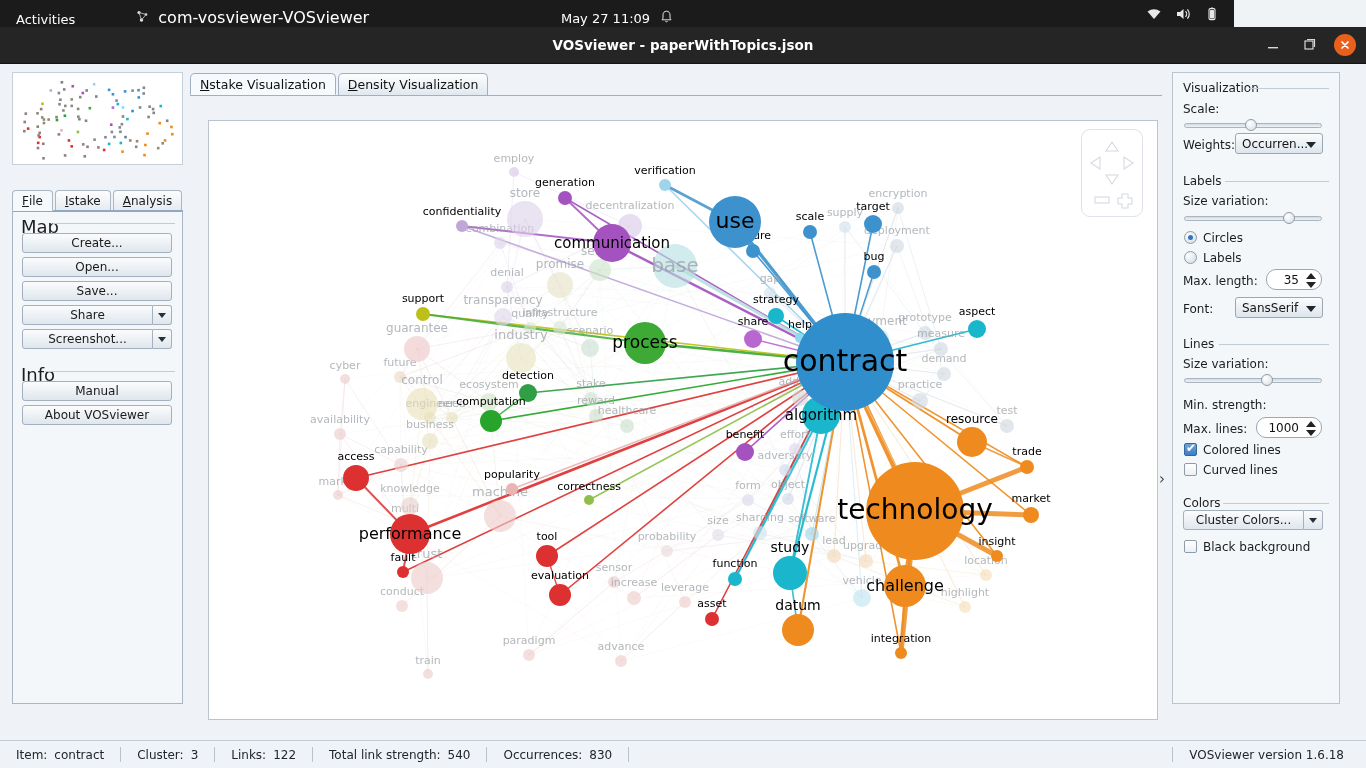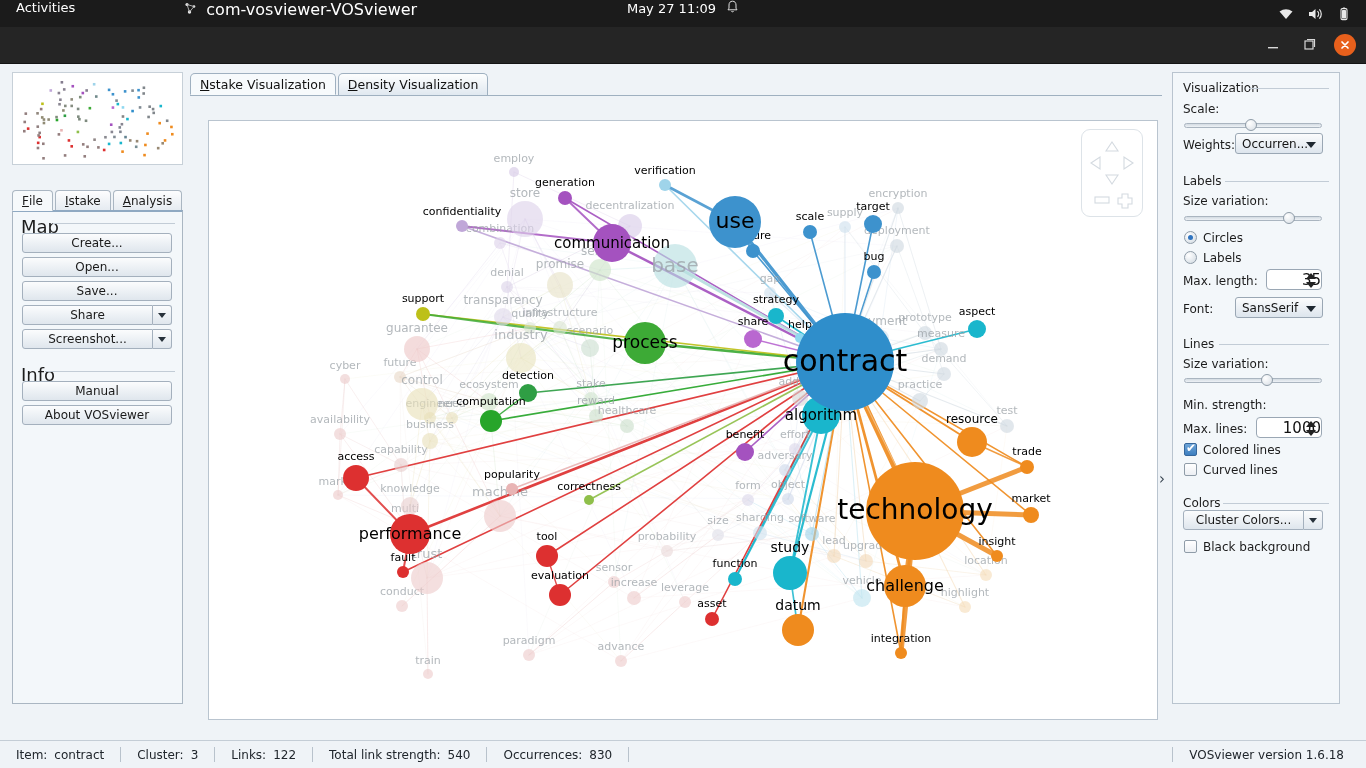--- a/index.html
+++ b/index.html
@@ -7,24 +7,24 @@
   html, body {
     margin: 0; padding: 0;
     width: 1366px; height: 768px;
     overflow: hidden;
     font-family: "DejaVu Sans", "Liberation Sans", sans-serif;
     background: #f0f3f6;
   }
 
   
   #gnome-bar {
-    position: absolute; top: 0; left: 0; width: 1366px; height: 27px;
+    position: absolute; top: 0; left: 0; width: 1234px; height: 27px;
     background: #1b1b1b; color: #e8e8e8;
     font-size: 12.5px;
-    display: flex; align-items: flex-start; gap: 48px;
+    display: flex; align-items: flex-end;
   }
   #gnome-activities { margin-left: 16px; font-size: 13px; color: #ffffff; }
   #gnome-app { margin-left: 60px; display: flex; align-items: center; gap: 8px; }
   #gnome-app-name { font-size: 16px; color: #ffffff; }
   #gnome-clock {
     position: absolute; left: 0; right: 0; margin: 0 auto;
     width: 220px; text-align: center;
     display: flex; align-items: center; justify-content: center; gap: 10px;
     font-size: 13px; color: #ffffff;
   }
@@ -191,24 +191,24 @@
     font-size: 12px; color: #141414;
     display: flex; align-items: center;
     padding-left: 6px; cursor: default;
   }
   .combo .combo-caret {
     position: absolute; right: 6px; top: 8px;
     width: 0; height: 0; border-left: 5px solid transparent; border-right: 5px solid transparent; border-top: 6px solid #1e2730;
   }
   .spinner {
     position: absolute; height: 21px;
-    background: #ffffff; border: 1px solid #9aa7b4; border-radius: 4px;
-    font-size: 15px; color: #111;
+    background: #ffffff; border: 1px solid #9aa7b4; border-radius: 10px;
+    font-size: 12px; color: #111;
     display: flex; align-items: center; justify-content: flex-end;
-    cursor: default;
+    padding-right: 22px; cursor: default;
   }
   .spin-arrows {
     position: absolute; right: 4px; top: 2px; width: 12px; height: 17px;
     display: flex; flex-direction: column; align-items: center; justify-content: space-around;
   }
   .spin-up { width:0;height:0;border-left:5px solid transparent;border-right:5px solid transparent;border-bottom:6px solid #222; }
   .spin-dn { width:0;height:0;border-left:5px solid transparent;border-right:5px solid transparent;border-top:6px solid #222; }
 
   .radio { position: absolute; width: 13px; height: 13px; border-radius: 50%;
     background: radial-gradient(circle at 35% 32%, #ffffff, #cfd8e0);
@@ -282,20 +282,21 @@
       <svg width="16" height="16" viewBox="0 0 16 16">
         <rect x="5" y="2.6" width="6" height="11" rx="1.3" fill="none" stroke="#e8e8e8" stroke-width="1.1"></rect>
         <rect x="6.8" y="1.6" width="2.4" height="1.2" rx="0.5" fill="#e8e8e8"></rect>
         <rect x="6" y="4" width="4" height="8.6" rx="0.6" fill="#e8e8e8"></rect>
       </svg>
     </span>
   </div>
 </div>
 
 <div id="titlebar">
+  <div id="window-title">VOSviewer - paperWithTopics.json</div>
   <div id="win-btns">
     <div class="win-btn">
       <svg width="22" height="22" viewBox="0 0 22 22">
           <rect x="6" y="13" width="10" height="1.4" fill="#d8d8d8"></rect>
         </svg>
     </div>
     <div class="win-btn">
       <svg width="22" height="22" viewBox="0 0 22 22">
         <rect x="7" y="7" width="8" height="8" fill="none" stroke="#d8d8d8" stroke-width="1.2"></rect>
         <path d="M9 5.5 h7.5 v7.5" fill="none" stroke="#d8d8d8" stroke-width="1.2"></path>

